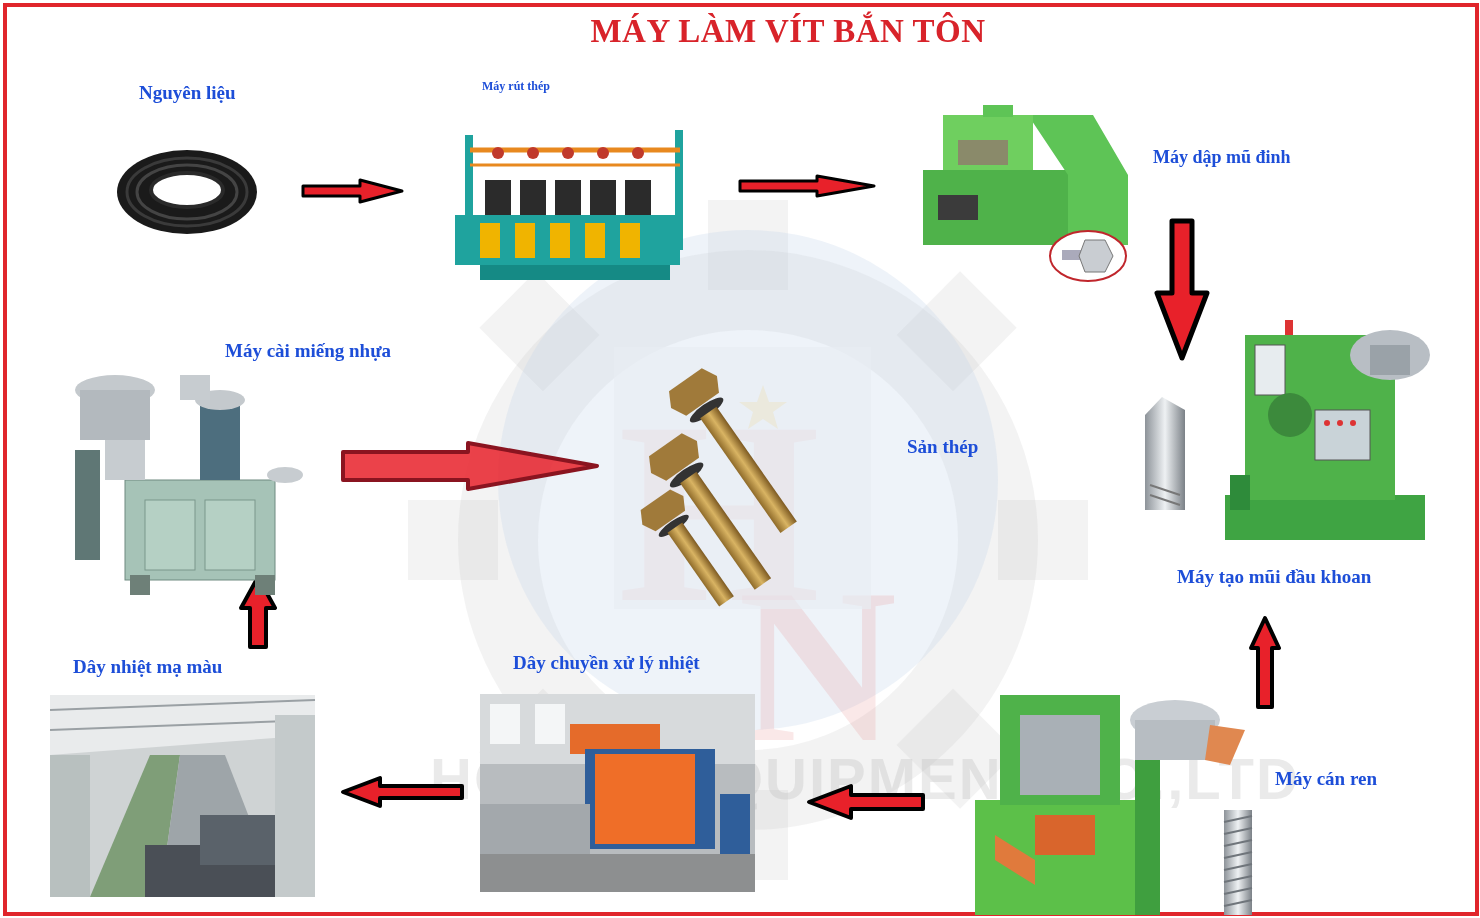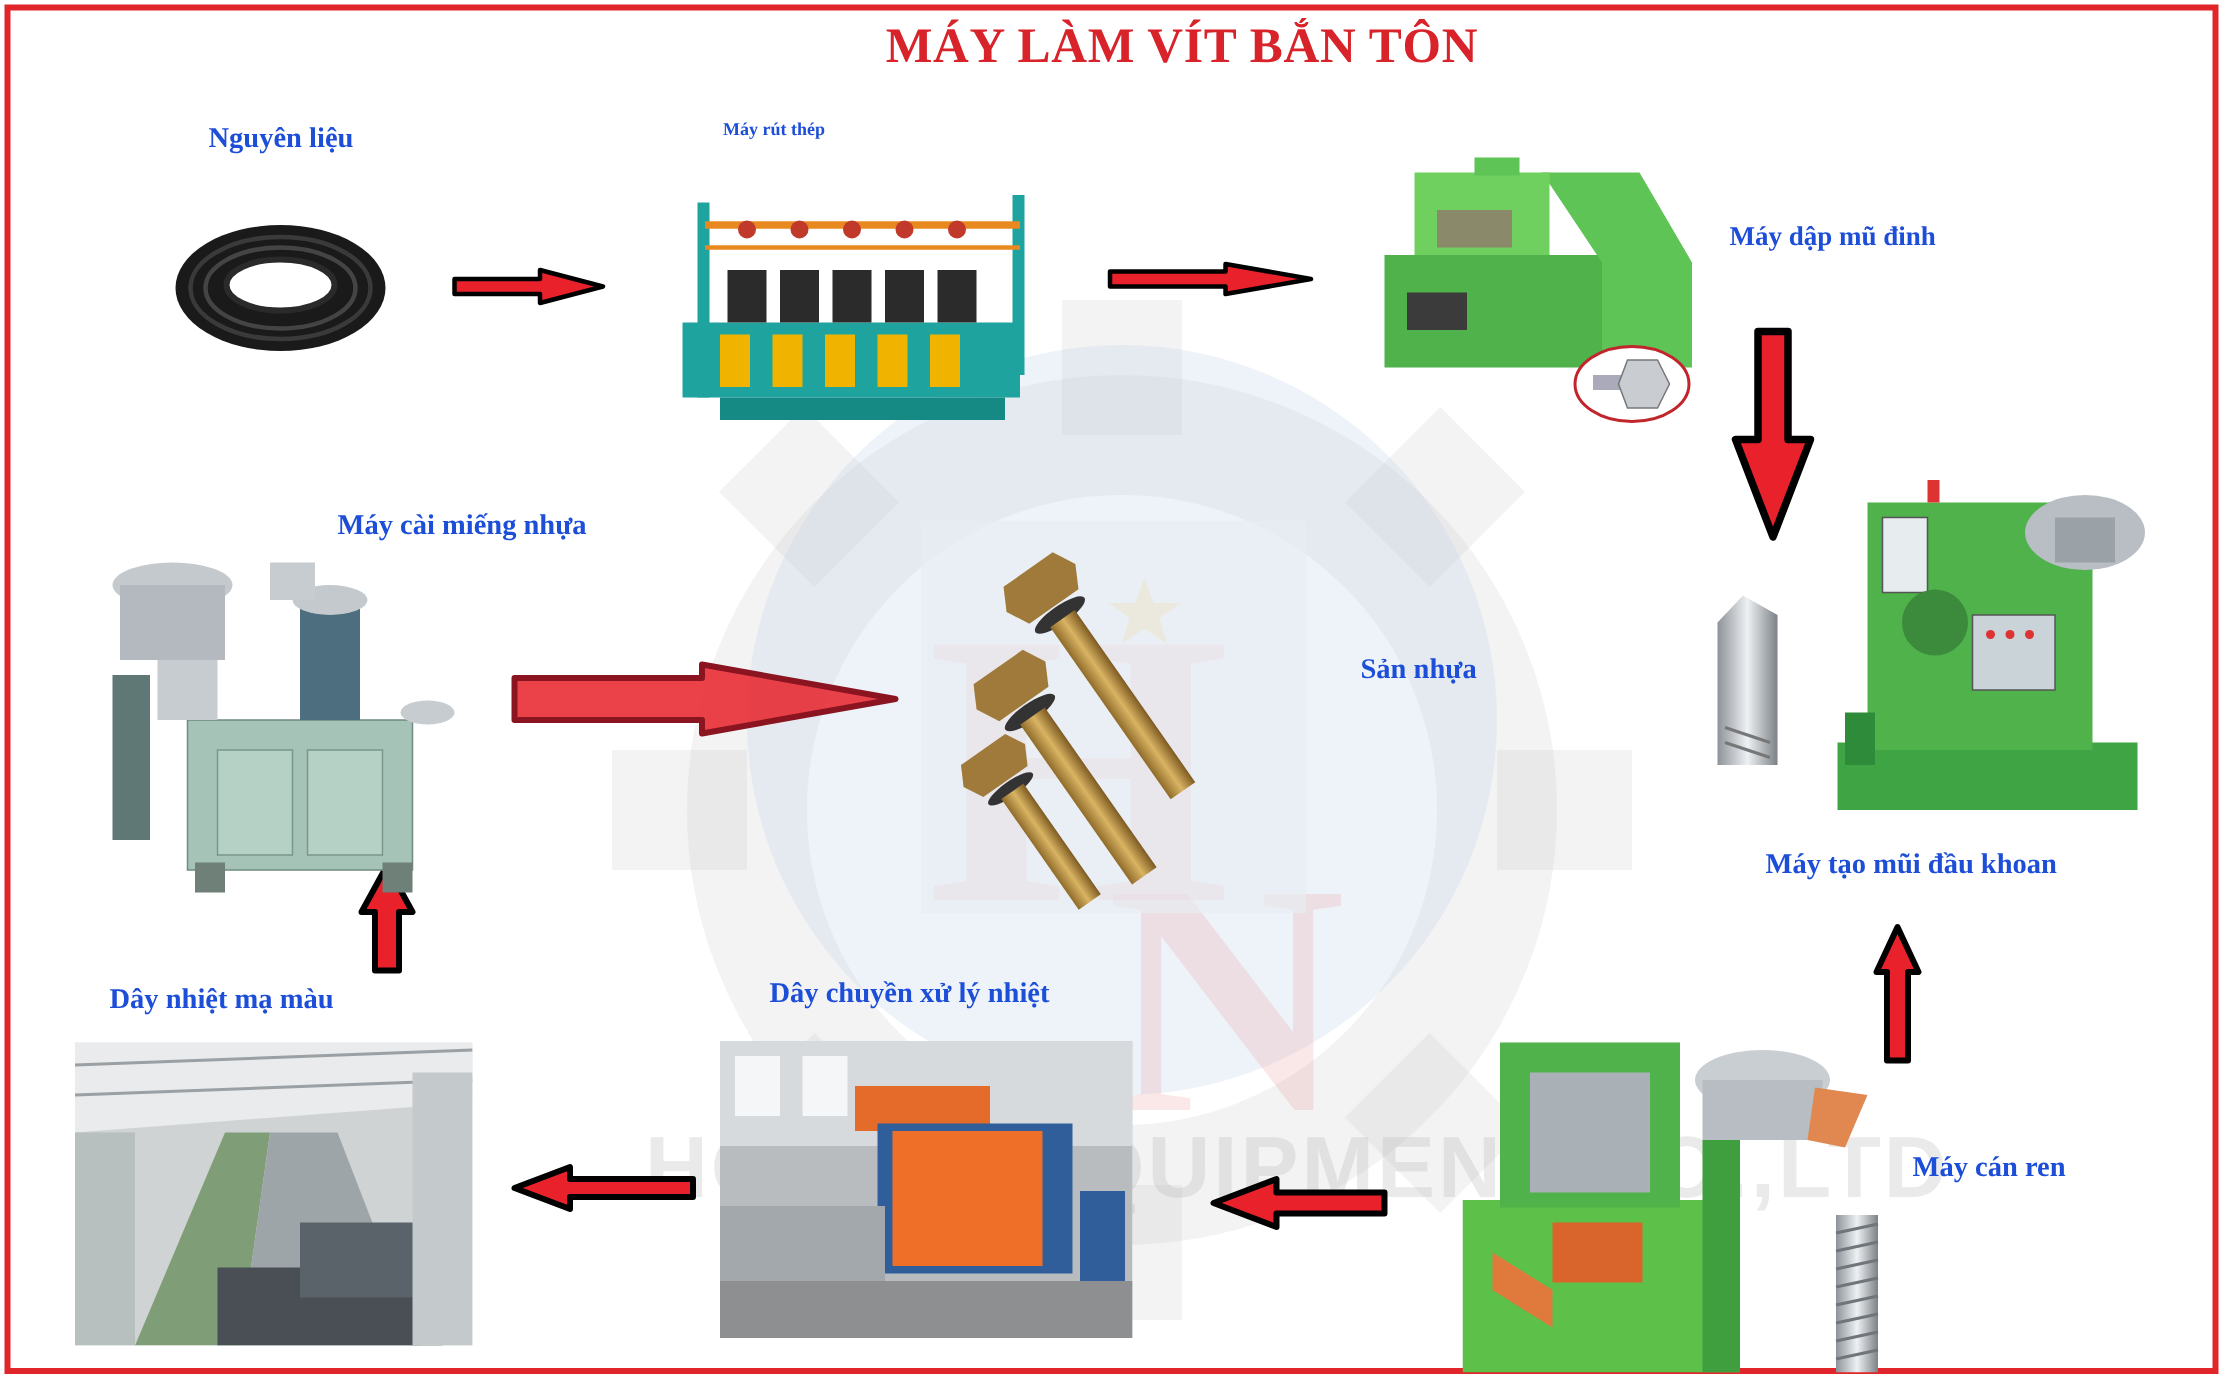--- a/index.html
+++ b/index.html
@@ -37,21 +37,21 @@
   <polygon points="375,35 381,52 399,52 385,62 390,79 375,69 360,79 365,62 351,52 369,52" fill="rgba(240,200,80,0.4)" transform="translate(0,170)"></polygon>
 </svg>
 <div class="wm-text">HONAM EQUIPMENT CO.,LTD</div>
 
 <div class="title">MÁY LÀM VÍT BẮN TÔN</div>
 
 <div class="label" style="left:139px;top:82px;">Nguyên liệu</div>
 <div class="label" style="left:482px;top:79px;font-size:12px;">Máy rút thép</div>
 <div class="label" style="left:1153px;top:119px;font-size:18px;margin-top:28px;">Máy dập mũ đinh</div>
 <div class="label" style="left:201px;top:340px;margin-left:24px;">Máy cài miếng nhựa</div>
-<div class="label" style="left:907px;top:436px;">Sản nhựa</div>
+<div class="label" style="left:907px;top:436px;">Sản thép</div>
 <div class="label" style="left:1177px;top:566px;">Máy tạo mũi đầu khoan</div>
 <div class="label" style="left:73px;top:656px;">Dây nhiệt mạ màu</div>
 <div class="label" style="left:513px;top:652px;text-align:center;">Dây chuyền xử lý nhiệt</div>
 <div class="label" style="left:1275px;top:768px;">Máy cán ren</div>
 
 <svg class="abs" style="left:112px;top:145px;" width="150" height="95" viewBox="0 0 150 95">
   <ellipse cx="75" cy="47" rx="70" ry="42" fill="#1a1a1a"></ellipse>
   <ellipse cx="75" cy="47" rx="60" ry="34" fill="none" stroke="#3a3a3a" stroke-width="3"></ellipse>
   <ellipse cx="75" cy="47" rx="50" ry="27" fill="none" stroke="#444" stroke-width="3"></ellipse>
   <ellipse cx="75" cy="45" rx="36" ry="17" fill="#fff"></ellipse>

